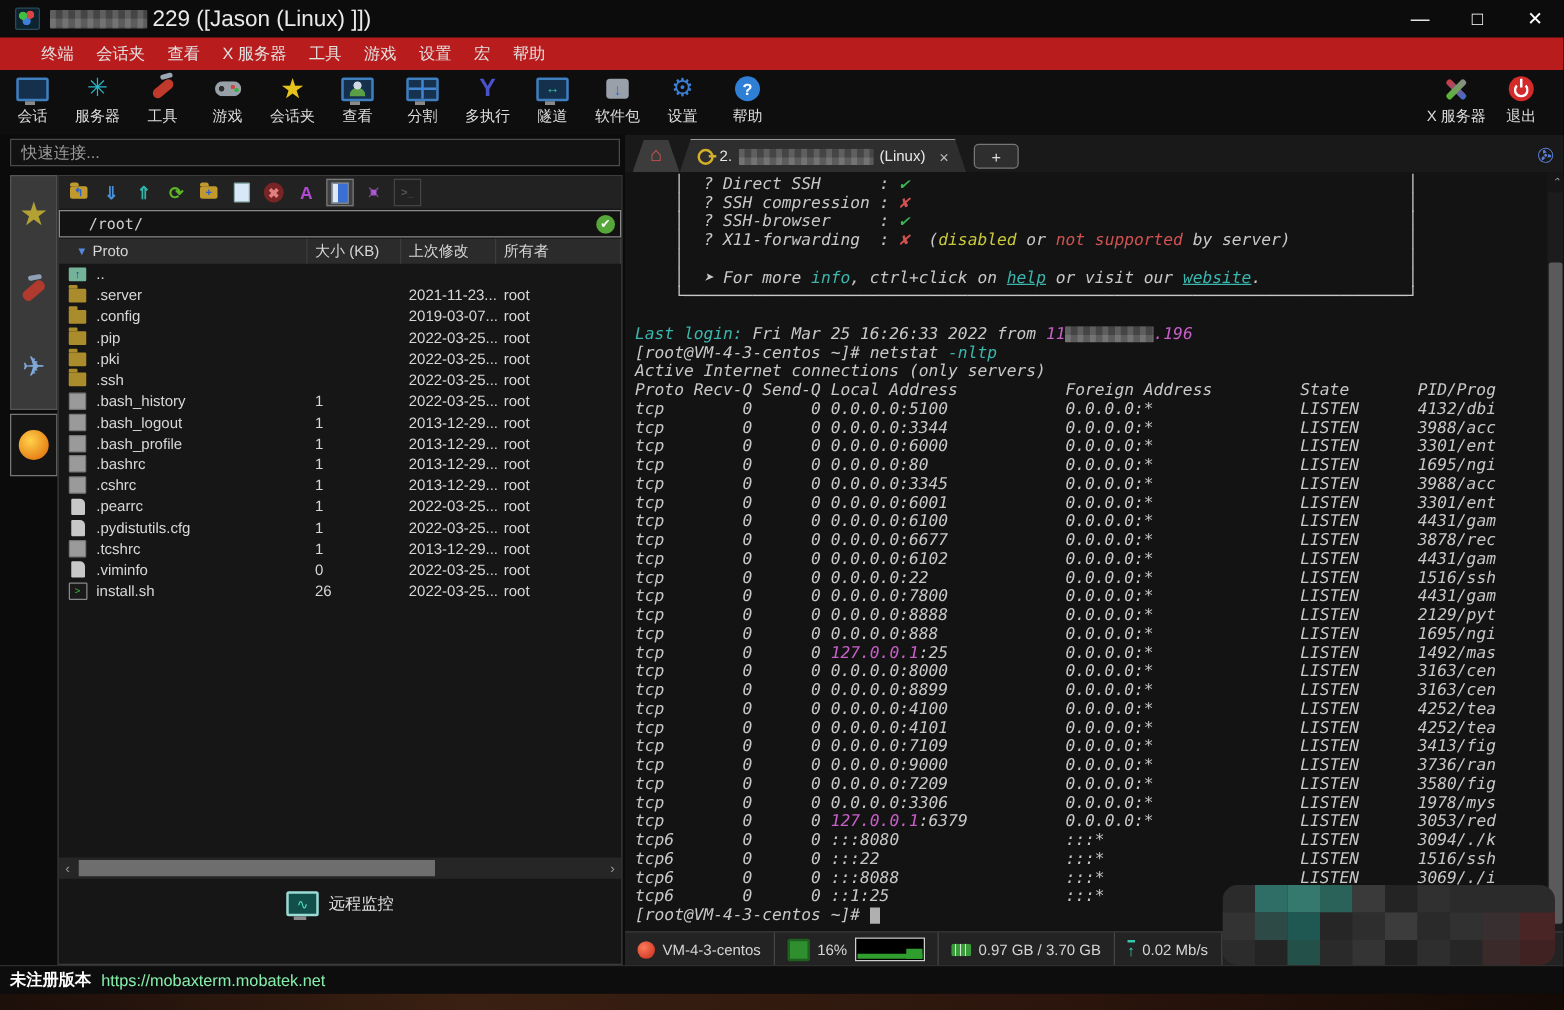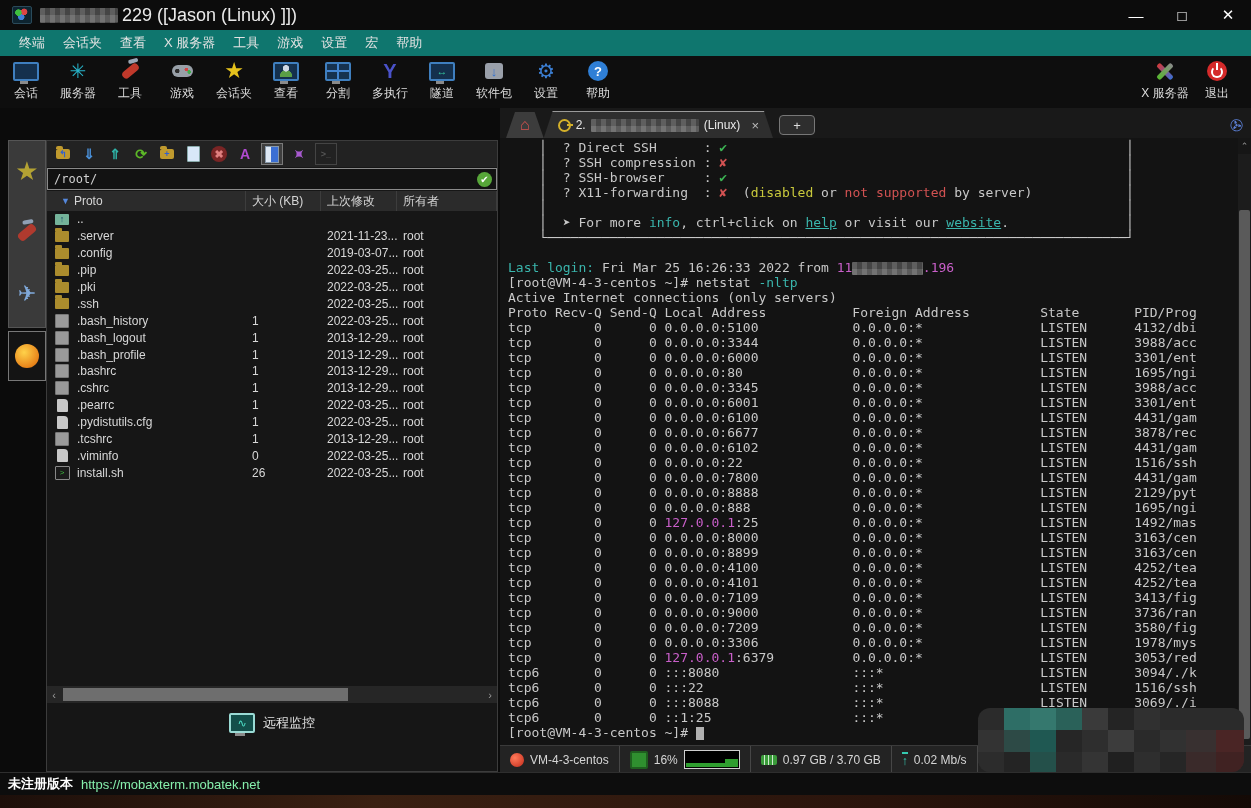--- a/index.html
+++ b/index.html
@@ -13,21 +13,21 @@
     radial-gradient(circle at 46% 62%,#3f7fd9 3px,transparent 3.5px),#0d2430;border:1px solid #2a4a5a;}
   .px{background-color:#5c5c5c;background-image:
       linear-gradient(90deg, rgba(255,255,255,.14) 50%, transparent 50%),
       linear-gradient(rgba(0,0,0,.25) 50%, transparent 50%);
       background-size:10px 10px,14px 14px;border-radius:1px;}
   .title-redact{width:78px;height:15px;margin:0 4px 0 8px;}
   .title-text{font-size:18px;color:#eaeaea;}
   .wctrls{margin-left:auto;display:flex;height:100%;}
   .wctrl{width:46px;height:100%;display:flex;align-items:center;justify-content:center;font-size:15px;color:#fff;}
   
-  .menubar{position:absolute;left:0;top:30px;width:100%;height:26px;background:#0f766e;display:flex;align-items:center;padding-left:10px;box-sizing:border-box;}
+  .menubar{position:absolute;left:0;top:30px;width:100%;height:26px;background:#b91c1c;display:flex;align-items:center;padding-left:24px;box-sizing:border-box;}
   .menu-item{font-size:13px;color:#e2e2e2;padding:3px 9px;}
   
   .toolbar{position:absolute;left:0;top:56px;width:100%;height:52px;background:#0e0e0e;display:flex;align-items:flex-start;}
   .tbtn{width:52px;display:flex;flex-direction:column;align-items:center;padding-top:3px;}
   .tbtn .lbl{font-size:12px;color:#ddd;margin-top:2px;white-space:nowrap;}
   .tbi{width:26px;height:24px;display:flex;align-items:center;justify-content:center;position:relative;}
   .glyph{font-size:20px;line-height:1;}
   .mon{width:22px;height:15px;border:2px solid #3f7fbf;background:#14304d;border-radius:2px;position:relative;display:flex;align-items:center;justify-content:center;}
   .mon:after{content:"";position:absolute;left:5px;bottom:-5px;width:8px;height:3px;background:#8a8a8a;}
   .mon.split{background:
@@ -71,21 +71,21 @@
   .filepanel{position:absolute;left:46px;top:32px;right:2px;bottom:0;background:#161616;border:1px solid #3c3c3c;box-sizing:border-box;}
   .ftoolbar{position:absolute;left:0;top:0;right:0;height:26px;background:#222;display:flex;align-items:center;gap:6px;padding-left:6px;}
   .fico{width:20px;height:20px;display:flex;align-items:center;justify-content:center;font-size:14px;font-weight:bold;}
   .mini-folder{width:14px;height:10px;background:#c09a2e;border-radius:2px;position:relative;display:flex;align-items:center;justify-content:center;font-size:9px;color:#2f5fd0;font-weight:bold;}
   .mini-folder:before{content:"";position:absolute;left:0;top:-3px;width:7px;height:3px;background:#c09a2e;border-radius:2px 2px 0 0;}
   .mini-doc{width:11px;height:14px;background:#d8e8f8;border:1px solid #8aa;border-radius:1px;}
   .delc{width:16px;height:16px;border-radius:50%;background:#7a2525;color:#e08080;font-size:11px;display:flex;align-items:center;justify-content:center;}
   .fico.sel{background:#3f3f3f;border:1px solid #7a7a7a;}
   .panelglyph{width:12px;height:15px;background:linear-gradient(90deg,#dfe9f5 40%,#3b6fd4 40%);border:1px solid #89a;}
   .fpath{position:absolute;left:0;top:27px;right:0;height:22px;background:#121212;border:1px solid #8a8a8a;box-sizing:border-box;display:flex;align-items:center;}
-  .fpath .ptxt{font-family:"DejaVu Sans Mono",monospace;font-size:12px;color:#cfcfcf;padding-left:6px;}
+  .fpath .ptxt{font-family:"DejaVu Sans Mono",monospace;font-size:12px;color:#cfcfcf;padding-left:23px;}
   .okc{margin-left:auto;margin-right:4px;width:15px;height:15px;border-radius:50%;background:#57a639;color:#fff;font-size:10px;display:flex;align-items:center;justify-content:center;}
   .fheader{position:absolute;left:0;top:50px;right:0;height:20px;background:#2b2b2b;display:flex;font-size:12px;color:#d5d5d5;align-items:center;}
   .fheader .hc{border-right:1px solid #3d3d3d;height:100%;display:flex;align-items:center;padding-left:6px;box-sizing:border-box;}
   .hc.c-name{width:199px;}.hc.c-size{width:75px;}.hc.c-mod{width:76px;}.hc.c-own{flex:1;}
   .sortarrow{color:#5588dd;font-size:9px;margin:0 4px 0 8px;}
   .flist{position:absolute;left:0;top:70px;right:0;height:280px;overflow:hidden;}
   .frow{display:flex;height:16.9px;align-items:center;font-size:12px;color:#d8d8d8;}
   .frow .icon-cell{width:30px;display:flex;justify-content:center;}
   .frow .cell-name{width:169px;}
   .frow .cell-size{width:75px;padding-left:6px;box-sizing:border-box;}
@@ -115,21 +115,21 @@
   .ttab.home{background:#3c3c3c;margin-left:6px;}
   .house{color:#d9534f;font-size:16px;line-height:1;font-weight:bold;}
   .ttab.active{background:#2e2e2e;border-top:1px solid #9a9a9a;color:#e8e8e8;font-size:12px;}
   .keyico{width:9px;height:9px;border:2px solid #d4b02a;border-radius:50%;position:relative;}
   .keyico:after{content:"";position:absolute;left:7px;top:3px;width:6px;height:2px;background:#d4b02a;}
   .tab-redact{width:108px;height:13px;}
   .tclose{color:#bbb;font-size:13px;margin-left:6px;}
   .newtab{width:34px;height:18px;border:1px solid #777;border-radius:4px;background:#2e2e2e;color:#ddd;
           display:flex;align-items:center;justify-content:center;font-size:13px;margin:0 0 3px 6px;}
   .clip{margin-left:auto;margin-right:8px;color:#5b7fd4;font-size:16px;transform:rotate(-20deg);margin-bottom:3px;}
-  .termbody{position:absolute;left:0;top:30px;right:0;height:607px;background:#131313;overflow:hidden;}
+  .termbody{position:absolute;left:0;top:30px;right:0;height:607px;background:#131313;overflow:hidden;font-style:italic;}
   .termtext{position:absolute;left:8px;top:2px;right:15px;font-family:"DejaVu Sans Mono",monospace;
             font-size:13px;line-height:15px;white-space:pre;}
   .tline{height:15px;}
   .c-fg{color:#c8c8c8;}
   .c-cyan{color:#3ab6ad;}
   .c-cyanu{color:#3ab6ad;text-decoration:underline;}
   .c-green{color:#3cb554;}
   .c-red{color:#d25252;}
   .c-yellow{color:#c9c93c;}
   .c-magenta{color:#c95fc9;}
@@ -280,20 +280,21 @@
         <div class="tbtn">
           <span class="tbi">
             <span class="exitc"></span>
           </span>
           <span class="lbl">退出</span>
         </div>
       </div>
   </div>
 
   <div class="leftpane">
+    <div class="quick">快速连接...</div>
 
     <div class="sidetabs">
       <div class="stgroup">
         <div class="stab">
             <span class="bigstar">★</span>
           </div>
         <div class="stab">
             <span class="sknife"></span>
           </div>
         <div class="stab">

